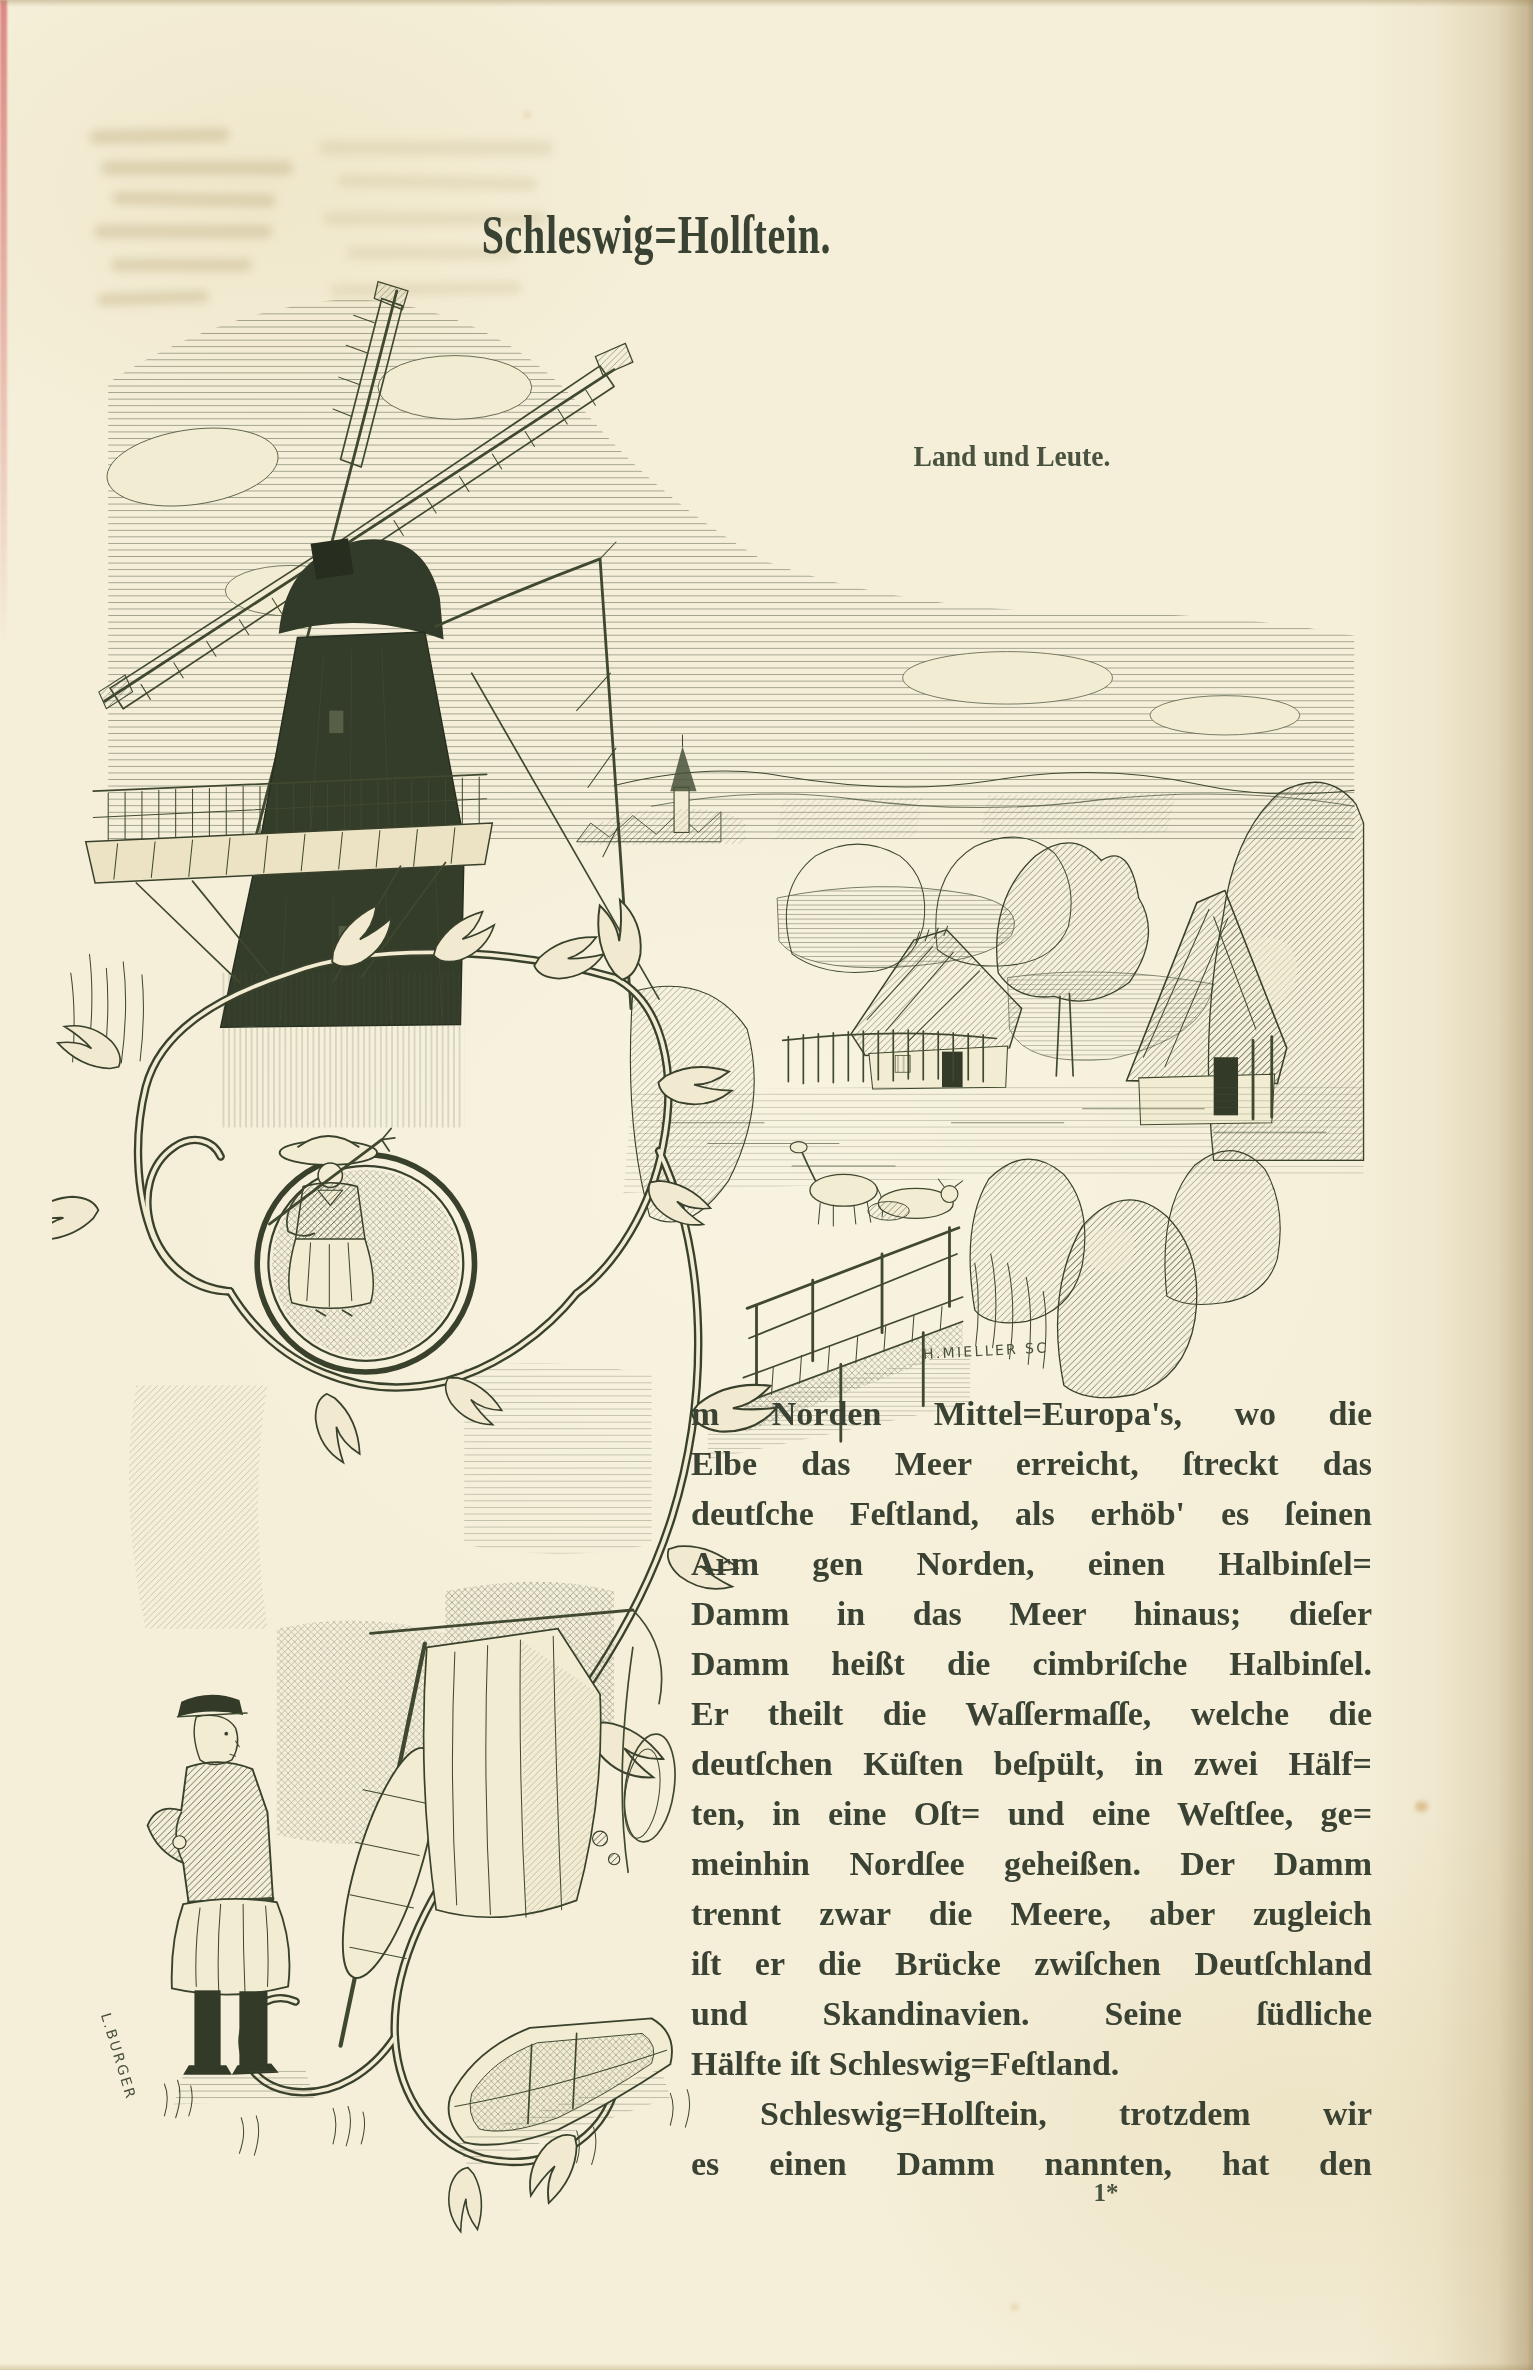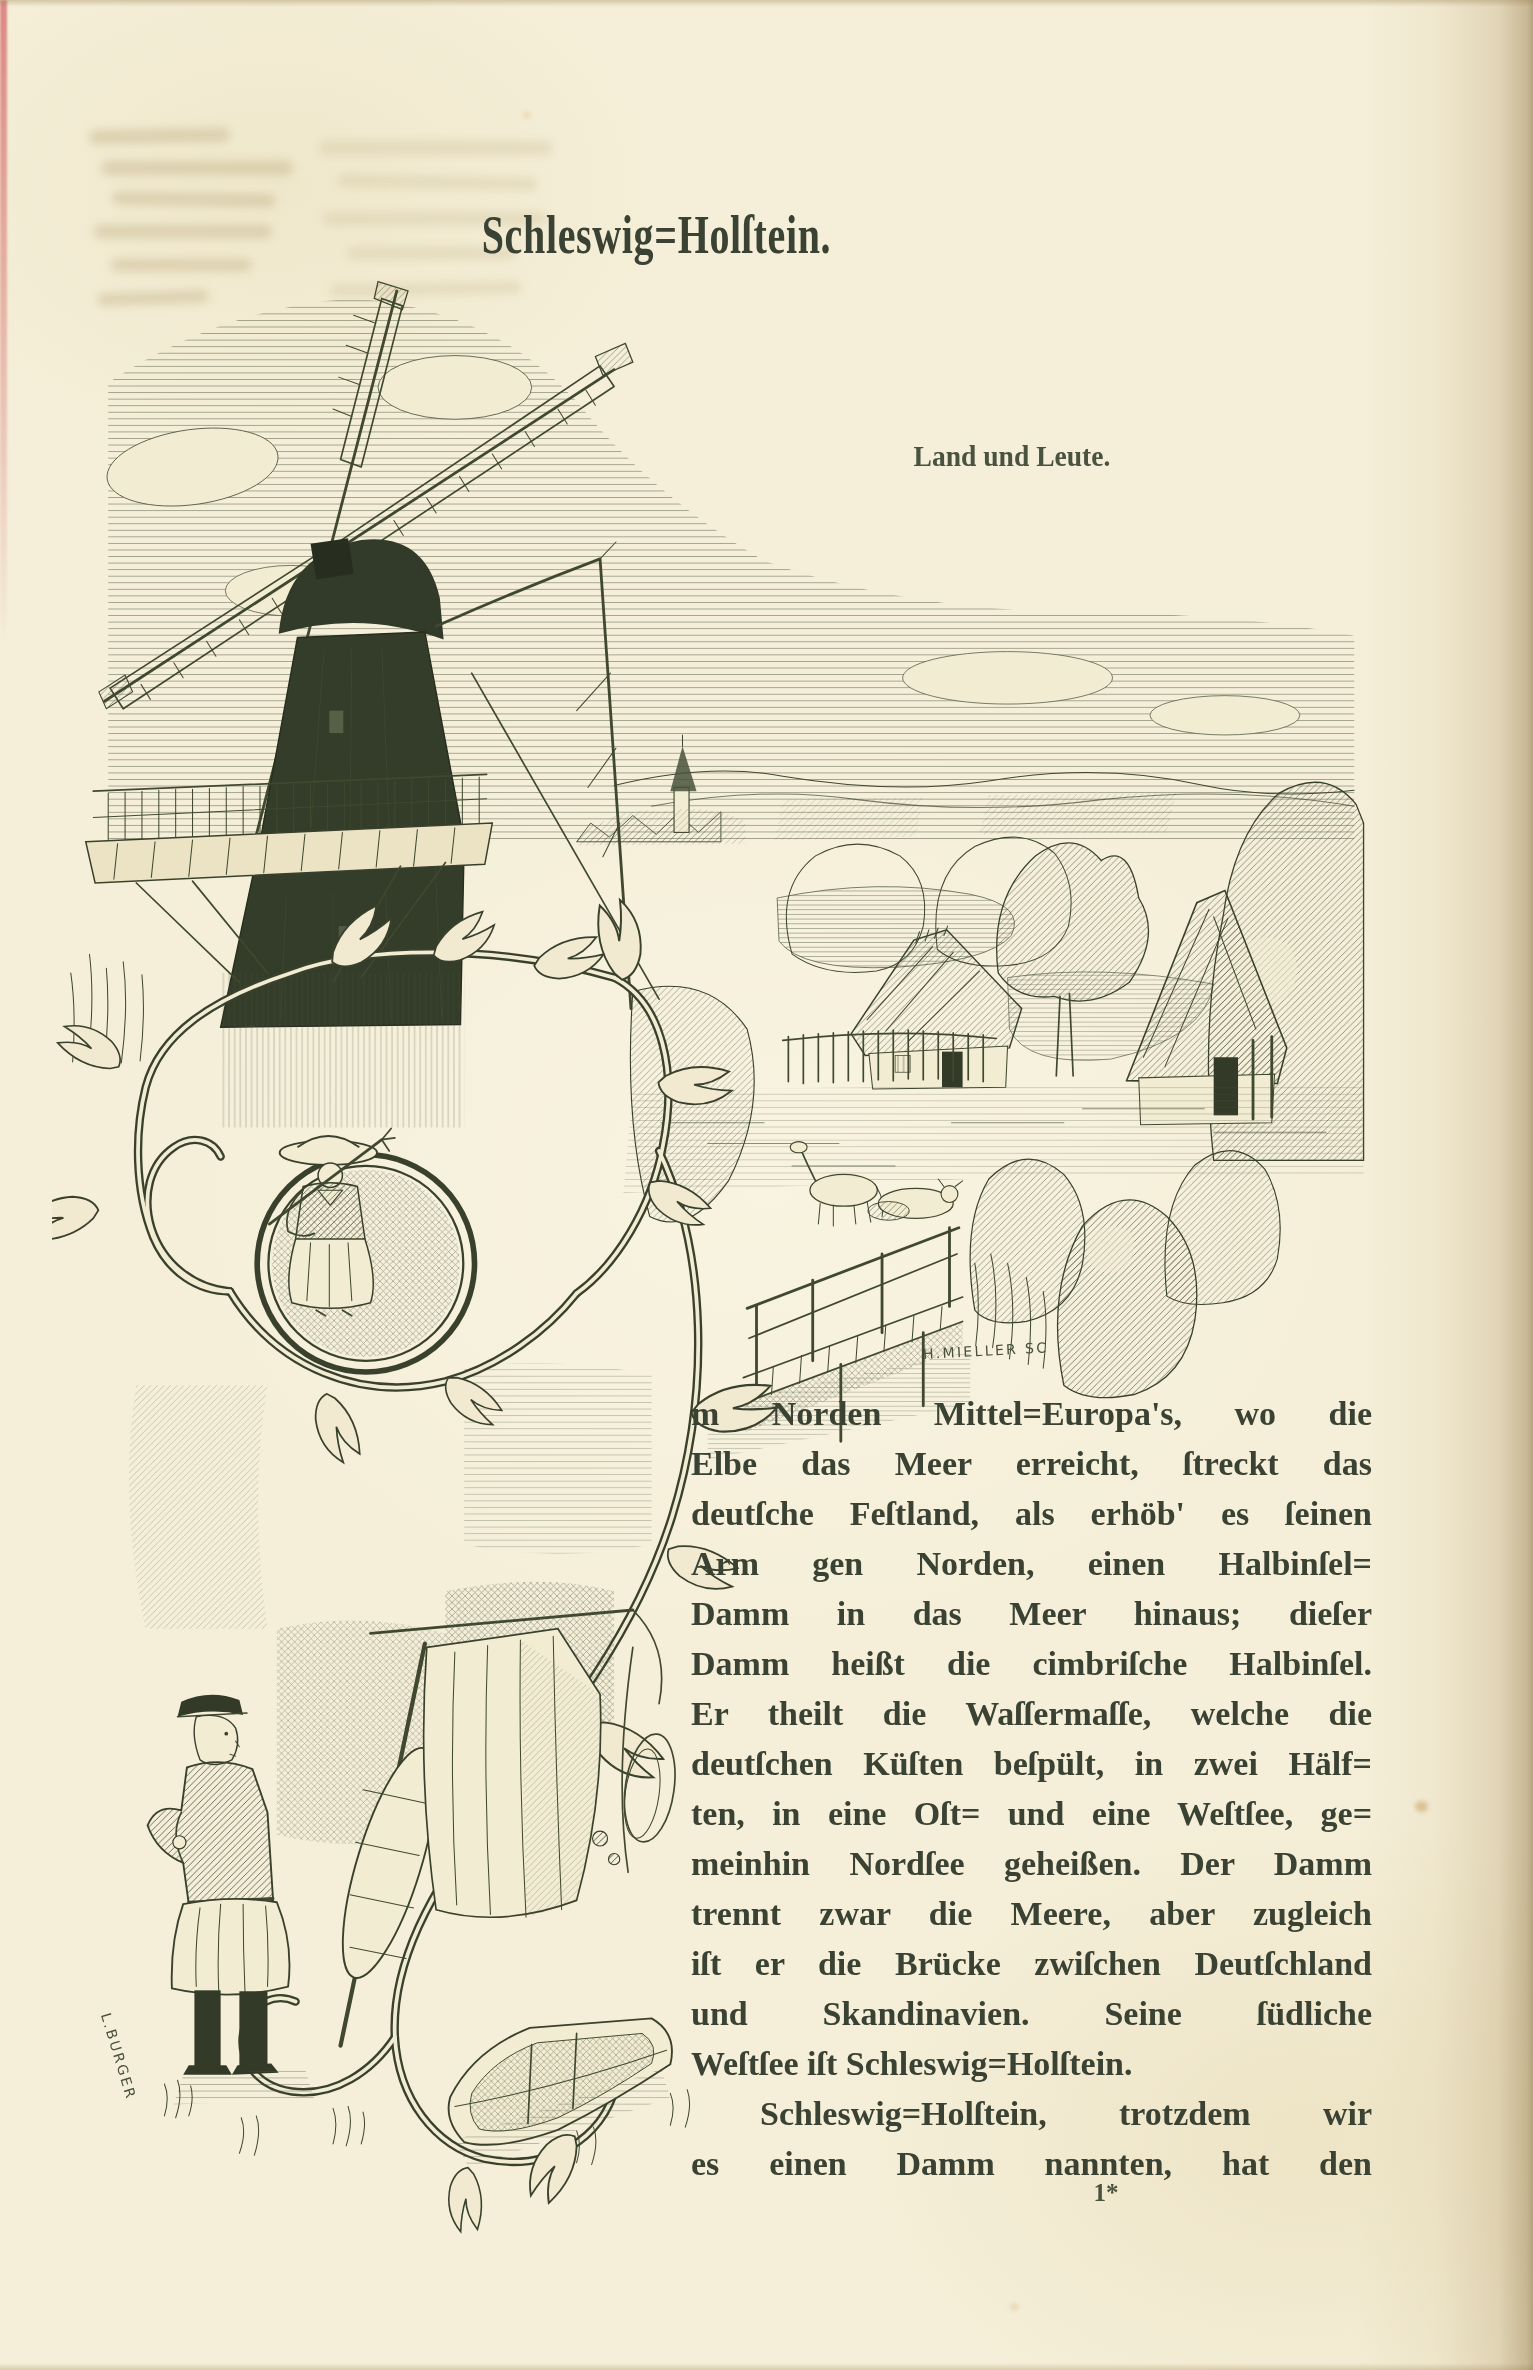--- a/index.html
+++ b/index.html
@@ -325,21 +325,21 @@
   <div class="bl">Arm gen Norden, einen Halbinſel=</div>
   <div class="bl">Damm in das Meer hinaus; dieſer</div>
   <div class="bl">Damm heißt die cimbriſche Halbinſel.</div>
   <div class="bl">Er theilt die Waſſermaſſe, welche die</div>
   <div class="bl">deutſchen Küſten beſpült, in zwei Hälf=</div>
   <div class="bl">ten, in eine Oſt= und eine Weſtſee, ge=</div>
   <div class="bl">meinhin Nordſee geheißen. Der Damm</div>
   <div class="bl">trennt zwar die Meere, aber zugleich</div>
   <div class="bl">iſt er die Brücke zwiſchen Deutſchland</div>
   <div class="bl">und Skandinavien.  Seine ſüdliche</div>
-  <div class="bl flush">Weſtſee iſt Schleswig=Holſtein.</div>
+  <div class="bl flush">Hälfte iſt Schleswig=Feſtland.</div>
   <div class="bl ind">Schleswig=Holſtein,  trotzdem wir</div>
   <div class="bl">es einen Damm nannten, hat den</div>
 </div>
 
 <div class="abs footmark">1*</div>
 
 <div class="abs fox" style="left:1415px;top:1801px;width:13px;height:11.2px"></div>
 <div class="abs fox" style="left:1010px;top:2303px;width:9.4px;height:8.4px;opacity:.5"></div>
 <div class="abs fox" style="left:523px;top:111px;width:7.5px;height:7.5px;opacity:.4"></div>
 <div class="abs edge-right"></div>

